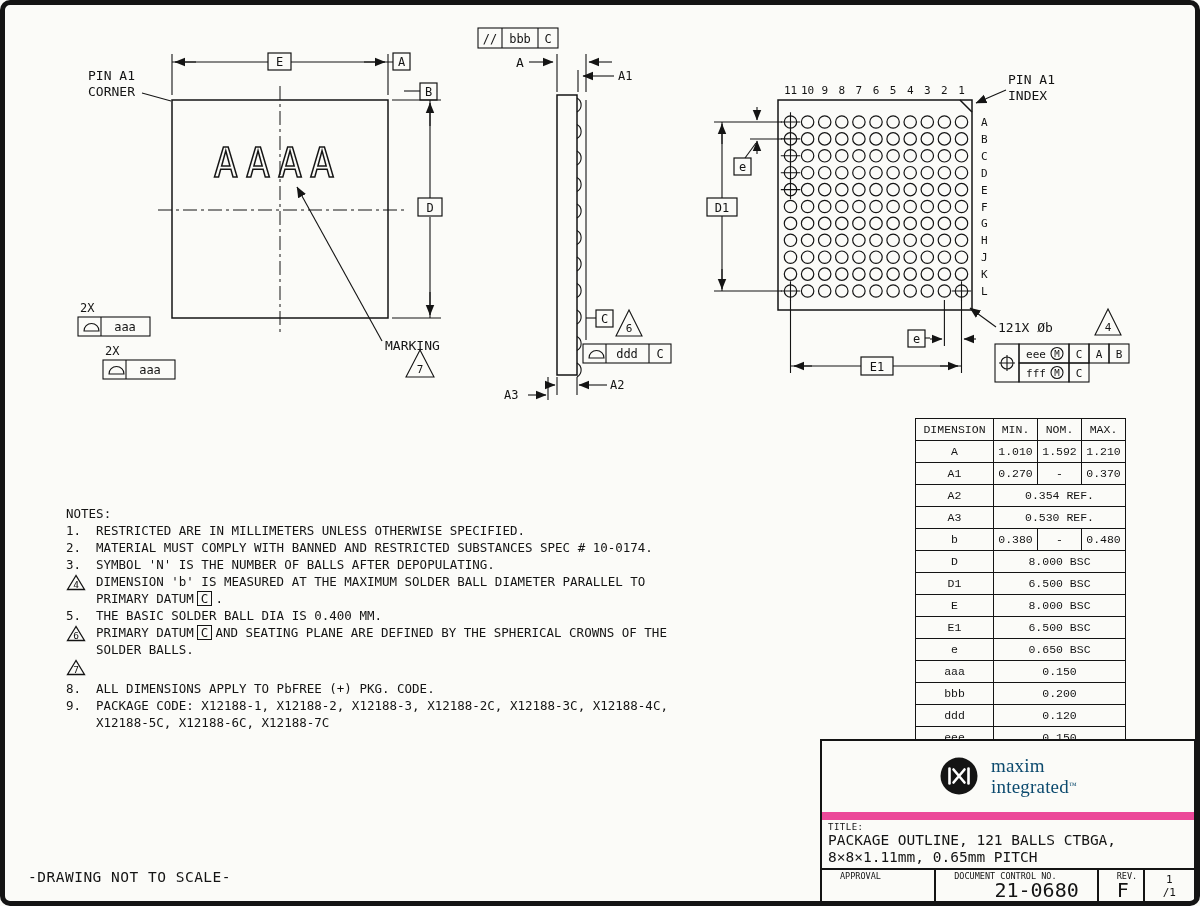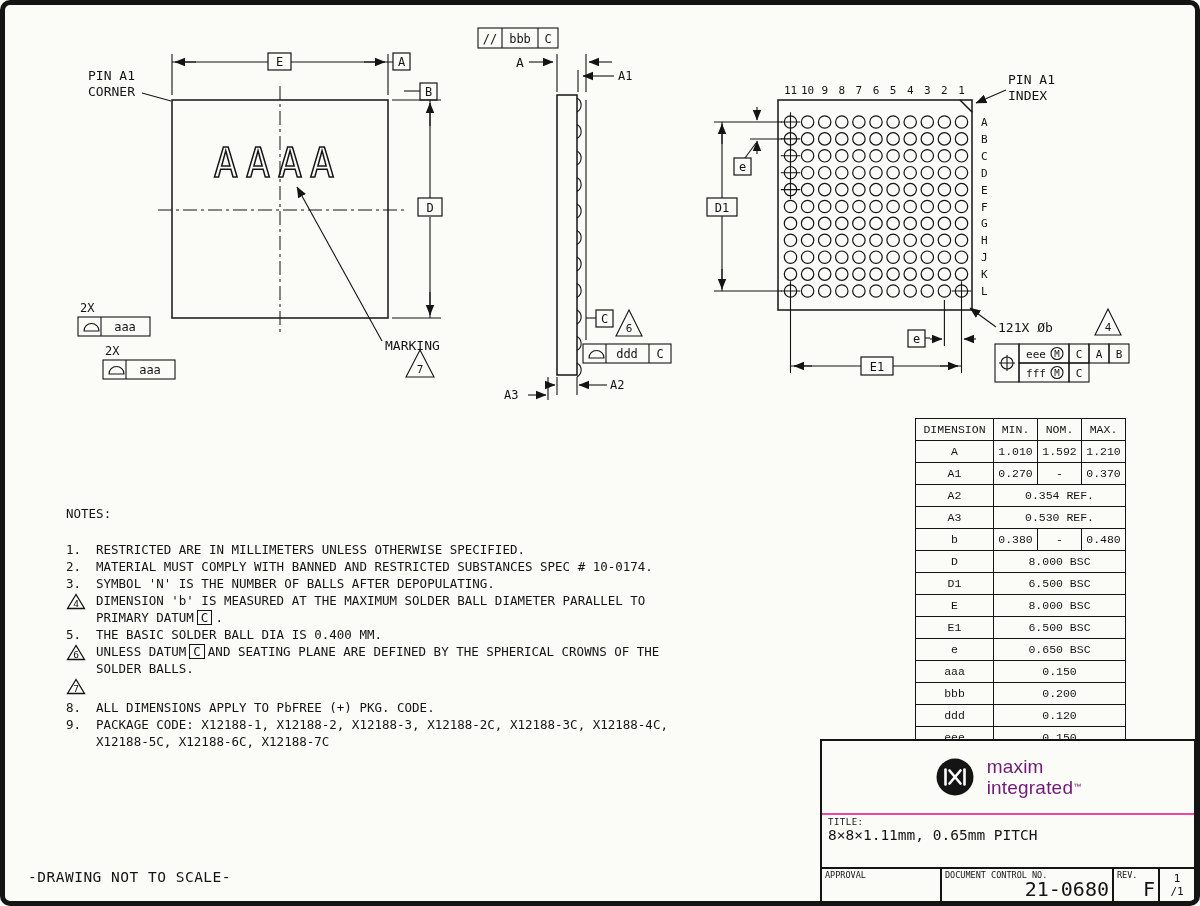--- a/index.html
+++ b/index.html
@@ -14,40 +14,40 @@
   .dim{fill:none;stroke:#141414;stroke-width:1.1}
   .cl{fill:none;stroke:#141414;stroke-width:1;stroke-dasharray:14 4 3 4}
   .ball{fill:none;stroke:#141414;stroke-width:1.2}
   .boxed{fill:#fbfbf8;stroke:#141414;stroke-width:1.2}
   svg text{fill:#141414;font-family:"DejaVu Sans Mono",monospace}
   .t9{font-size:9px}.t11{font-size:11px}.t12{font-size:12px}.t13{font-size:13px}
   .mid{text-anchor:middle}
   .mark{font-size:40px;letter-spacing:8px;fill:none;stroke:#141414;stroke-width:1.5}
   
   .notes{position:absolute;left:66px;top:505px;font-size:12.5px;line-height:17px}
-  .notes-heading{margin-bottom:19px}
+  .notes-heading{margin-bottom:0}
   .note{display:flex;align-items:flex-start}
   .note-num{width:30px;flex:none}
   .note-num.tri{padding-top:1px}
   .note-text{width:576px}
   .dbox{display:inline-block;border:1px solid #141414;padding:0 3px;line-height:13px;margin:0 3px}
   
   .dim-table{position:absolute;left:915px;top:418px;border-collapse:collapse;background:#fbfbf8}
   .dim-table td{border:1.4px solid #141414;font-size:11.5px;text-align:center;height:16px;padding:4px 3px;font-family:Liberation Mono, monospace}
   .cw1{width:78px}.cwv{width:44px}
   
   .title-block{position:absolute;left:820px;top:739px;width:376px;height:164px;border:2.5px solid #141414;background:#fbfbf8;display:flex;flex-direction:column;z-index:2}
   .tb-logo{height:72px;display:flex;align-items:center;justify-content:center;gap:12px}
-  .brand-text{font-family:Liberation Sans, sans-serif;color:#701a75;font-size:19px;line-height:20px;letter-spacing:.2px}
+  .brand-text{font-family:Liberation Serif, serif;color:#0c4a6e;font-size:19px;line-height:20px;letter-spacing:.2px}
   .tm{font-size:8px;vertical-align:5px}
-  .tb-title{border-top:2px solid #ec4899;padding:2px 6px;flex:1}
+  .tb-title{border-top:8px solid #ec4899;padding:2px 6px;flex:1}
   .tb-title .lab{font-size:9px;letter-spacing:.5px}
   .tb-title .line{font-size:14.5px;line-height:17px;white-space:nowrap}
   .tb-bottom{border-top:2px solid #141414;height:34px;display:flex}
-  .tb-cell{position:relative;border-right:2px solid #141414;padding:1px 3px}
+  .tb-cell{position:relative;border-right:2px solid #141414;padding:1px 18px}
   .tb-cell:last-child{border-right:none}
   .tb-cell .lab{font-size:8.5px;white-space:nowrap}
   .tb-cell .val{text-align:right;font-size:20px;line-height:18px}
   .approval{width:120px}.doc{width:172px}.rev{width:46px}
   .sheet{flex:1;font-size:11px;text-align:center;line-height:13px;padding-top:3px}
   .footer-note{position:absolute;left:28px;top:869px;font-size:14.5px;letter-spacing:.5px}
 </style>
 </head>
 <body>
 
@@ -412,21 +412,21 @@
       <span class="note-num">5.</span>
       <span class="note-text">THE BASIC SOLDER BALL DIA IS 0.400 MM.</span>
     </div>
     <div class="note">
       <span class="note-num tri">
         <svg width="20" height="17" viewBox="0 0 20 17">
             <polygon points="10,1.5 1.5,15.5 18.5,15.5" fill="none" stroke="#141414" stroke-width="1.3"></polygon>
             <text x="10" y="13.5" text-anchor="middle" font-size="9.5" fill="#141414">6</text>
           </svg>
       </span>
-      <span class="note-text"><span>UNLESS DATUM</span><span class="dbox">C</span><span>AND SEATING PLANE ARE DEFINED BY THE SPHERICAL CROWNS OF THE SOLDER BALLS.</span></span>
+      <span class="note-text"><span>PRIMARY DATUM</span><span class="dbox">C</span><span>AND SEATING PLANE ARE DEFINED BY THE SPHERICAL CROWNS OF THE SOLDER BALLS.</span></span>
     </div>
     <div class="note">
       <span class="note-num tri">
         <svg width="20" height="17" viewBox="0 0 20 17">
             <polygon points="10,1.5 1.5,15.5 18.5,15.5" fill="none" stroke="#141414" stroke-width="1.3"></polygon>
             <text x="10" y="13.5" text-anchor="middle" font-size="9.5" fill="#141414">7</text>
           </svg>
       </span>
     </div>
     <div class="note">
@@ -530,20 +530,21 @@
           <path d="M14.5 13.5 L25.5 26.5 M25.5 13.5 L14.5 26.5"></path>
         </g>
       </svg>
       <div class="brand-text">
         <div>maxim</div>
         <div><span>integrated</span><span class="tm">™</span></div>
       </div>
     </div>
     <div class="tb-title">
       <div class="lab">TITLE:</div>
+      <div class="line">PACKAGE OUTLINE, 121 BALLS CTBGA,</div>
       <div class="line">8×8×1.11mm, 0.65mm PITCH</div>
     </div>
     <div class="tb-bottom">
       <div class="tb-cell approval">
         <div class="lab">APPROVAL</div>
       </div>
       <div class="tb-cell doc">
         <div class="lab">DOCUMENT CONTROL NO.</div>
         <div class="val">21-0680</div>
       </div>

